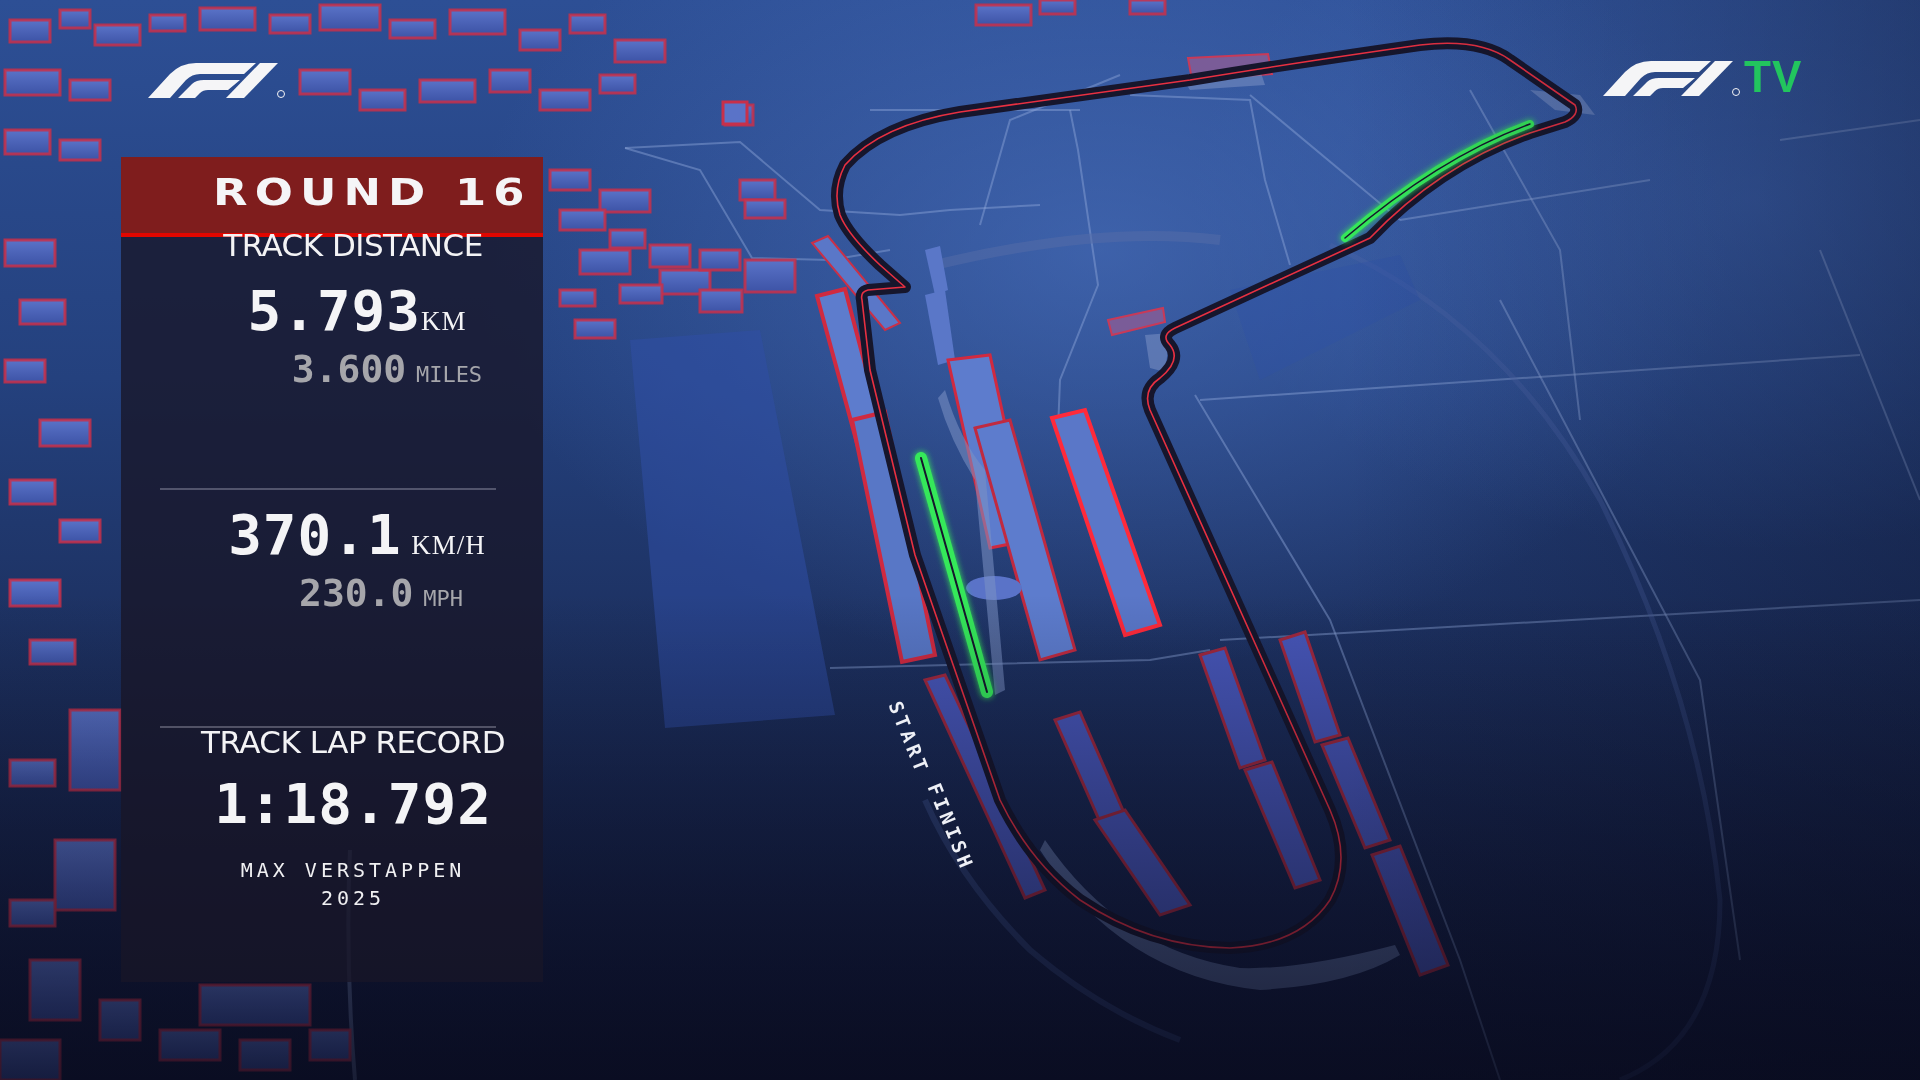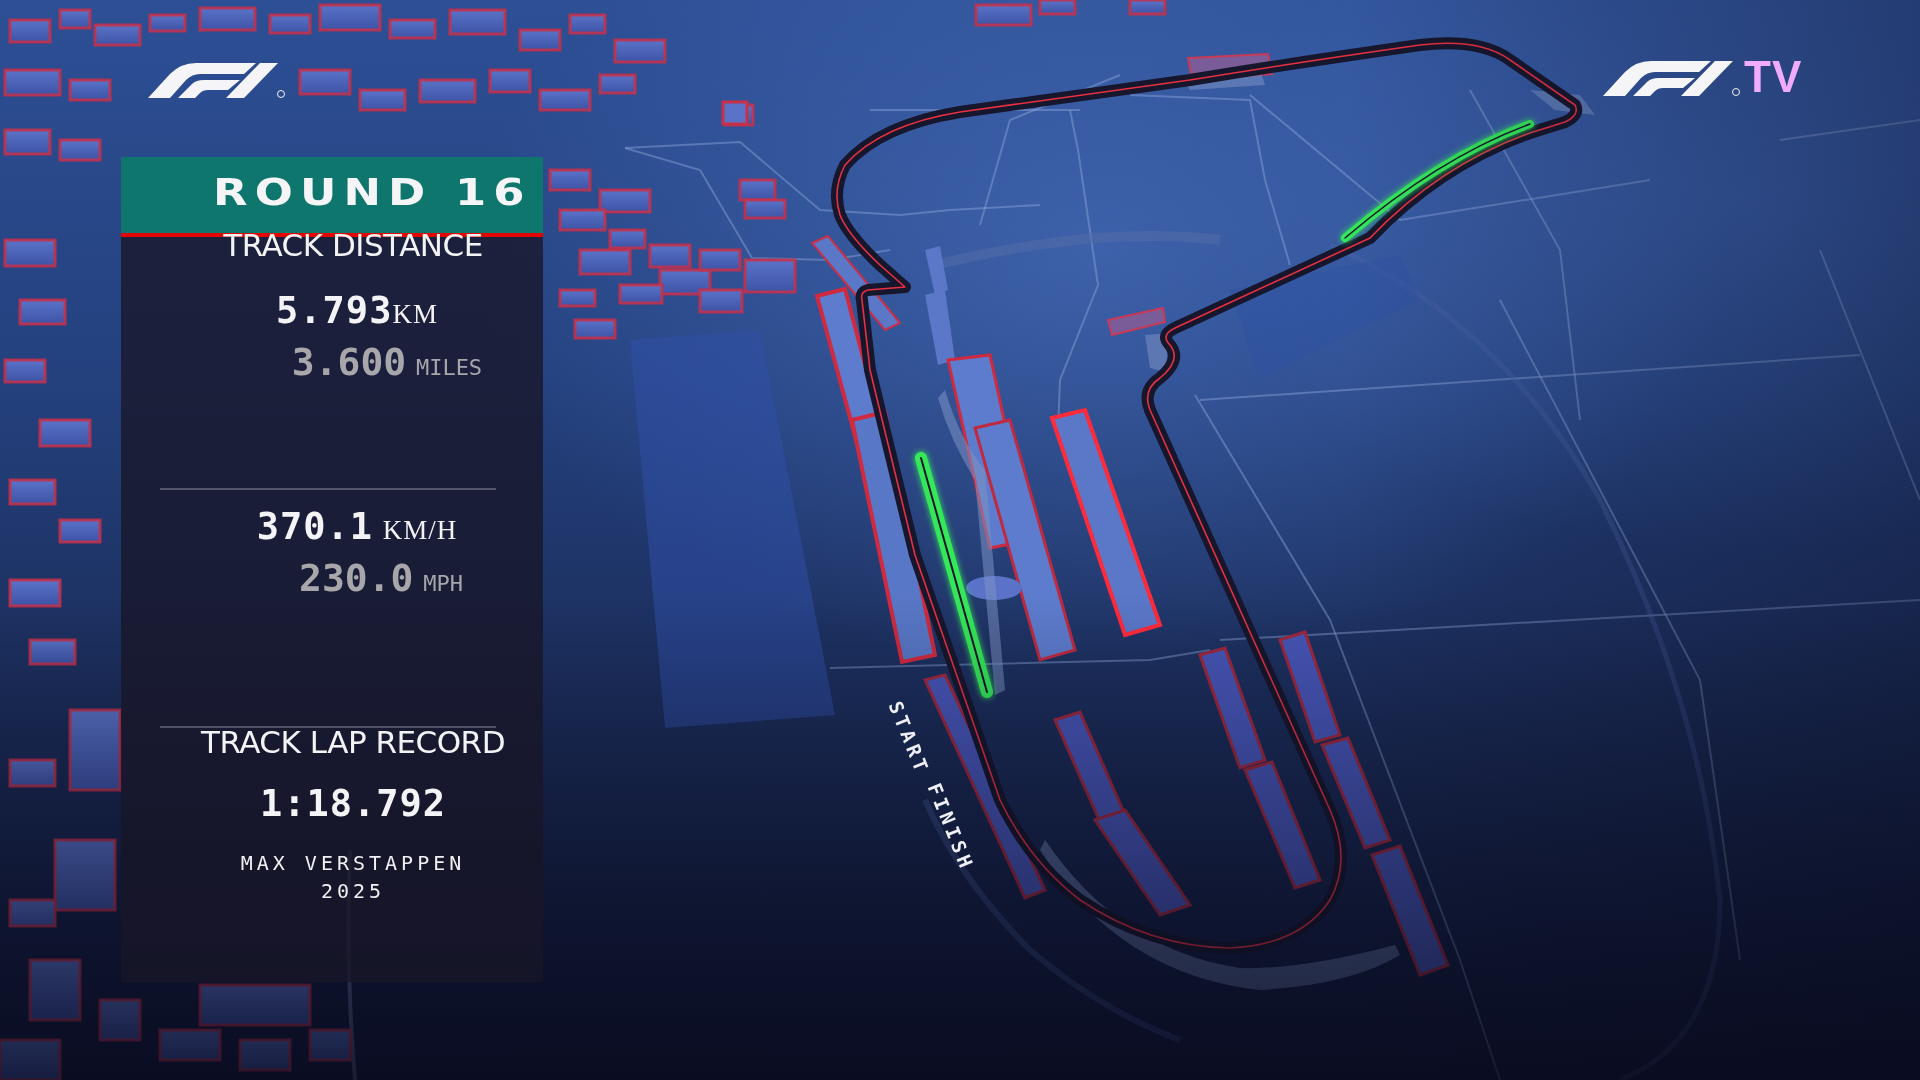--- a/index.html
+++ b/index.html
@@ -22,29 +22,29 @@
       linear-gradient(90deg, rgba(0,0,0,0) 70%, rgba(10,14,35,0.35) 100%);
     pointer-events:none;
   }
   svg.map { position:absolute; left:0; top:0; }
 
   .logo-f1 { position:absolute; left:148px; top:60px; width:140px; height:38px; }
   .logo-f1tv { position:absolute; left:1603px; top:58px; width:210px; height:40px; }
   .logo-tv {
     position:absolute; left:1744px; top:53px;
     font-family:"Liberation Sans", sans-serif; font-weight:bold;
-    font-size:44px; color:#f0abfc; letter-spacing:1px; line-height:48px;
+    font-size:44px; color:#22c55e; letter-spacing:1px; line-height:48px;
   }
 
   .panel {
     position:absolute; left:121px; top:157px; width:422px; height:825px;
   }
   .panel-header {
     position:absolute; left:0; top:0; width:422px; height:76px;
-    background:#0f766e;
+    background:#7f1d1d;
   }
   .panel-header .redline {
     position:absolute; left:0; bottom:-4px; width:422px; height:4px; background:#e10600;
   }
   .round-title {
     position:absolute; left:0; top:13px; width:330px; text-align:center;
     font-family:"DejaVu Sans", sans-serif; font-weight:bold;
     font-size:38px; color:#f5f5f7; letter-spacing:6px;
     transform:scaleX(1.18); transform-origin:left center;
     padding-left:48px;
@@ -56,21 +56,21 @@
   .stat {
     position:absolute; left:0; width:464px; text-align:center; color:#f2f2f4;
   }
   .stat-label {
     font-family:"DejaVu Sans", sans-serif; font-size:31px; letter-spacing:-0.5px;
     font-weight:normal; color:#f3f3f5;
   }
   .stat-main {
     font-family:"DejaVu Sans Mono", monospace; font-weight:bold; color:#f4f4f6;
   }
-  .stat-main .num { font-size:37px; letter-spacing:1px; }
+  .stat-main .num { font-size:56px; letter-spacing:1px; }
   .stat-main .unit { font-family:Liberation Serif, serif; font-weight:normal; font-size:27px; letter-spacing:1px; }
   .stat-sub { font-family:"DejaVu Sans Mono", monospace; font-weight:bold; color:#a6a6ab;margin-left:44px; }
   .stat-sub .num { font-size:38px; }
   .stat-sub .unit { font-family:"DejaVu Sans Mono", monospace; font-weight:normal; font-size:22px; }
   .sep {
     position:absolute; left:39px; width:336px; height:2px; background:rgba(190,190,205,0.35);
   }
   .record-name {
     font-family:"DejaVu Sans Mono", monospace; font-size:20px; letter-spacing:4px; color:#f0f0f2; line-height:28px;
   }
@@ -277,21 +277,21 @@
     </div>
     <div class="stat-sub" style="line-height:40px; margin-top:-4px; padding-left:24px;">
       <span class="num">3.600</span>
       <span class="unit">MILES</span>
     </div>
   </div>
 
   <div class="sep" style="top:331px;"></div>
 
   <div class="stat" style="top:320px;">
-    <div class="stat-main" style="margin-top:22px; line-height:56px; padding-left:8px;">
+    <div class="stat-main" style="margin-top:30px; line-height:56px; padding-left:8px;">
       <span class="num">370.1</span>
       <span class="unit">KM/H</span>
     </div>
     <div class="stat-sub" style="line-height:40px; margin-top:-4px; padding-left:12px;">
       <span class="num">230.0</span>
       <span class="unit">MPH</span>
     </div>
   </div>
 
   <div class="sep" style="top:569px;"></div>

